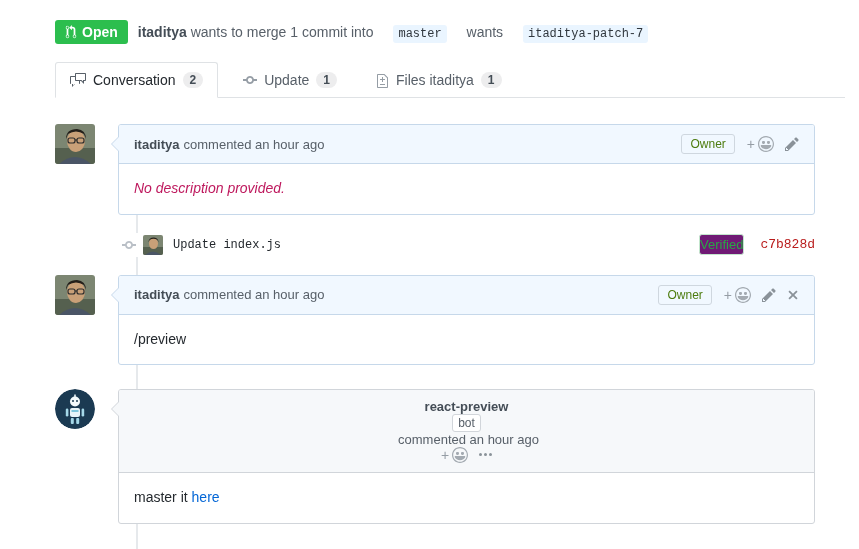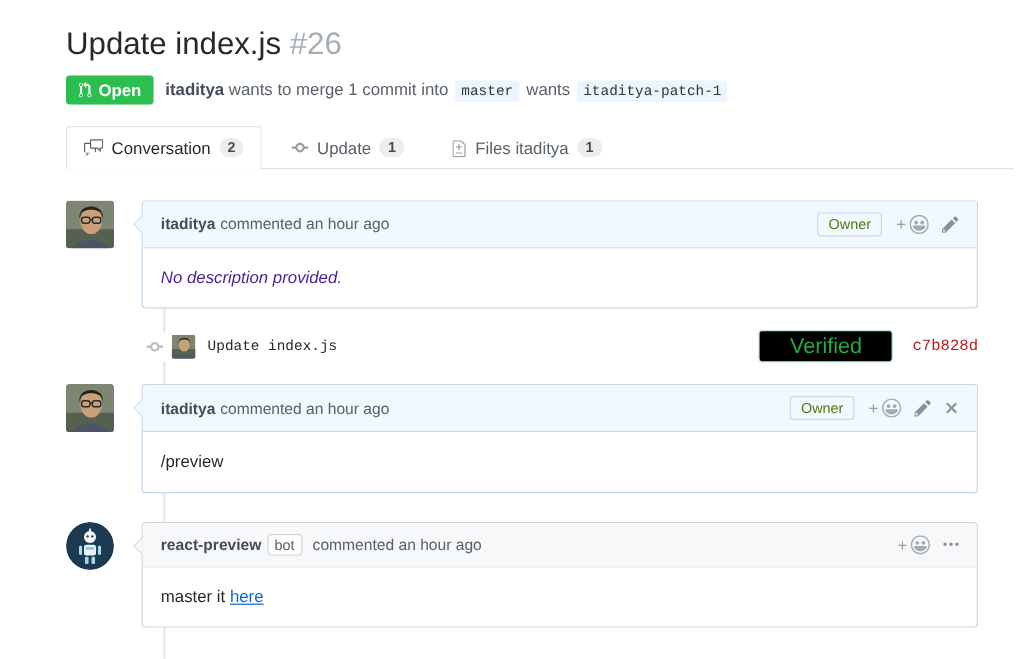--- a/index.html
+++ b/index.html
@@ -19,21 +19,21 @@
   .meta-row { display:flex; align-items:center; font-size:14px; color:#586069; margin-bottom:18px; flex-wrap:nowrap; }
   .state-badge {
     display:inline-flex; align-items:center; gap:5px;
     background:#2cbe4e; color:#fff; font-weight:600; font-size:14px;
     padding:4px 10px; border-radius:3px; margin-right:10px; flex:none;
   }
   .state-badge svg { fill:#fff; display:block; }
   .meta-text b { color:#444d56; font-weight:700; }
   .branch-label {
     font-family:"Liberation Mono", monospace; font-size:12px;
-    background:#eaf5ff; color:#2f363d; padding:2px 5px; border-radius:3px; margin:0 2px;
+    background:#eaf5ff; color:#2f363d; padding:2px 5px; border-radius:3px; margin:0 16px;
     white-space:nowrap;
   }
 
   
   .tabs { display:flex; border-bottom:1px solid #dfe2e5; width:790px; margin-bottom:26px; }
   .tab {
     display:flex; align-items:center; gap:7px;
     padding:9px 14px; font-size:14px; color:#586069;
     border:1px solid transparent; margin-bottom:-1px; cursor:pointer; white-space:nowrap;
   }
@@ -77,76 +77,75 @@
   .comment.gray { border-color:#d1d5da; }
   .comment.gray::before { border-right-color:#d1d5da; }
   .comment.gray::after  { border-right-color:#f6f8fa; }
 
   .chead {
     display:flex; align-items:center;
     background:#f1f8ff; border-bottom:1px solid #c6d8ea;
     padding:9px 15px; font-size:13px; color:#586069;
     border-radius:2px 2px 0 0;
   }
-  .comment.gray .chead { background:#f6f8fa; border-bottom-color:#d1d5da; }
+  .comment.gray .chead { background:#f6f8fa; border-bottom-color:#d1d5da;flex-direction:column; }
   .chead .author { font-weight:700; color:#444d56; cursor:pointer; }
   .chead .action { margin-left:4px; }
   .spacer { flex:1; }
   .role-badge {
     border:1px solid #cfd7df; border-radius:3px; padding:2px 8px;
     font-size:12px; color:#4d7c0f; margin-right:12px; white-space:nowrap;
   }
   .bot-badge {
     border:1px solid #d1d5da; border-radius:3px; padding:1px 5px;
     font-size:12px; color:#586069; margin:0 5px; background:#fff;
   }
   .hicons { display:flex; align-items:center; gap:11px; }
   .hicon { display:flex; align-items:center; cursor:pointer; }
   .hicon svg { display:block; }
   .plus-glyph { color:#959da5; font-size:14px; margin-right:-8px; }
 
   .cbody { padding:15px; font-size:14px; color:#24292e; line-height:1.4; }
-  .cbody.italic { font-style:italic; color:#4c1d95; }
-  .cbody a { color:#0366d6; text-decoration:underline; cursor:pointer; }
+  .cbody.italic { font-style:italic; color:#be185d; }
+  .cbody a { color:#0366d6; cursor:pointer; }
 
   
   .commit-row { position:relative; display:flex; align-items:center; margin-bottom:18px; padding-left:64px; }
   .commit-icon { background:#fff; padding:4px 3px; margin-right:4px; flex:none; }
   .commit-icon svg { fill:#b9bfc6; display:block; }
   .mini-avatar { width:20px; height:20px; border-radius:2px; overflow:hidden; margin-right:10px; flex:none; cursor:pointer; }
   .mini-avatar svg { display:block; }
   .commit-msg { font-family:"Liberation Mono", monospace; font-size:12px; color:#24292e; cursor:pointer; }
   .verified-badge {
-    margin-left:auto; border:1px solid #c3e6cd; color:#28a745; background:#000000;
-    border-radius:3px; padding:2px 25px; font-size:18px; cursor:pointer; flex:none;
+    margin-left:auto; border:1px solid #c3e6cd; color:#28a745; background:#701a75;
+    border-radius:3px; padding:2px 0; font-size:13px; cursor:pointer; flex:none;
   }
   .commit-sha { font-family:"Liberation Mono", monospace; font-size:13px; color:#b91c1c; margin-left:16px; cursor:pointer; flex:none; }
 </style>
 </head>
 <body>
 
 <div class="page">
 
-  <h1 class="pr-title"><span>Update index.js</span> <span class="pr-number">#26</span></h1>
 
   <div class="meta-row">
     <span class="state-badge">
       <span>
           <svg width="12" height="14" viewBox="0 0 12 16">
             <path d="M11 11.28V5c-.03-.78-.34-1.47-.94-2.06C9.46 2.35 8.78 2.03 8 2H7V0L4 3l3 3V4h1c.27.02.48.11.69.31.21.2.3.42.31.69v6.28A1.993 1.993 0 0 0 10 15a1.993 1.993 0 0 0 1-3.72zm-1 2.92c-.66 0-1.2-.55-1.2-1.2 0-.65.55-1.2 1.2-1.2.65 0 1.2.55 1.2 1.2 0 .65-.55 1.2-1.2 1.2zM4 3c0-1.11-.89-2-2-2a1.993 1.993 0 0 0-1 3.72v6.56A1.993 1.993 0 0 0 2 15a1.993 1.993 0 0 0 1-3.72V4.72c.59-.34 1-.98 1-1.72zm-.8 10c0 .66-.55 1.2-1.2 1.2-.65 0-1.2-.55-1.2-1.2 0-.65.55-1.2 1.2-1.2.65 0 1.2.55 1.2 1.2zM2 4.2C1.34 4.2.8 3.65.8 3c0-.65.55-1.2 1.2-1.2.65 0 1.2.55 1.2 1.2 0 .65-.55 1.2-1.2 1.2z"></path>
           </svg>
         </span>
       <span>Open</span>
     </span>
     <span class="meta-text">
       <b>itaditya</b>
       <span>wants to merge 1 commit into</span>
       <span class="branch-label">master</span>
       <span>wants</span>
-      <span class="branch-label">itaditya-patch-1</span>
+      <span class="branch-label">itaditya-patch-7</span>
     </span>
   </div>
 
   <nav class="tabs">
     <div class="tab active">
       <span>
           <svg width="16" height="16" viewBox="0 0 16 16">
             <path d="M15 1H6c-.55 0-1 .45-1 1v2H1c-.55 0-1 .45-1 1v6c0 .55.45 1 1 1h1v3l3-3h4c.55 0 1-.45 1-1V9h1l3 3V9h1c.55 0 1-.45 1-1V2c0-.55-.45-1-1-1zM9 12H4.5L3 13.5V12H1V5h4v3c0 .55.45 1 1 1h3v3zm6-4h-2v1.5L11.5 8H6V2h9v6z"></path>
           </svg>
         </span>

